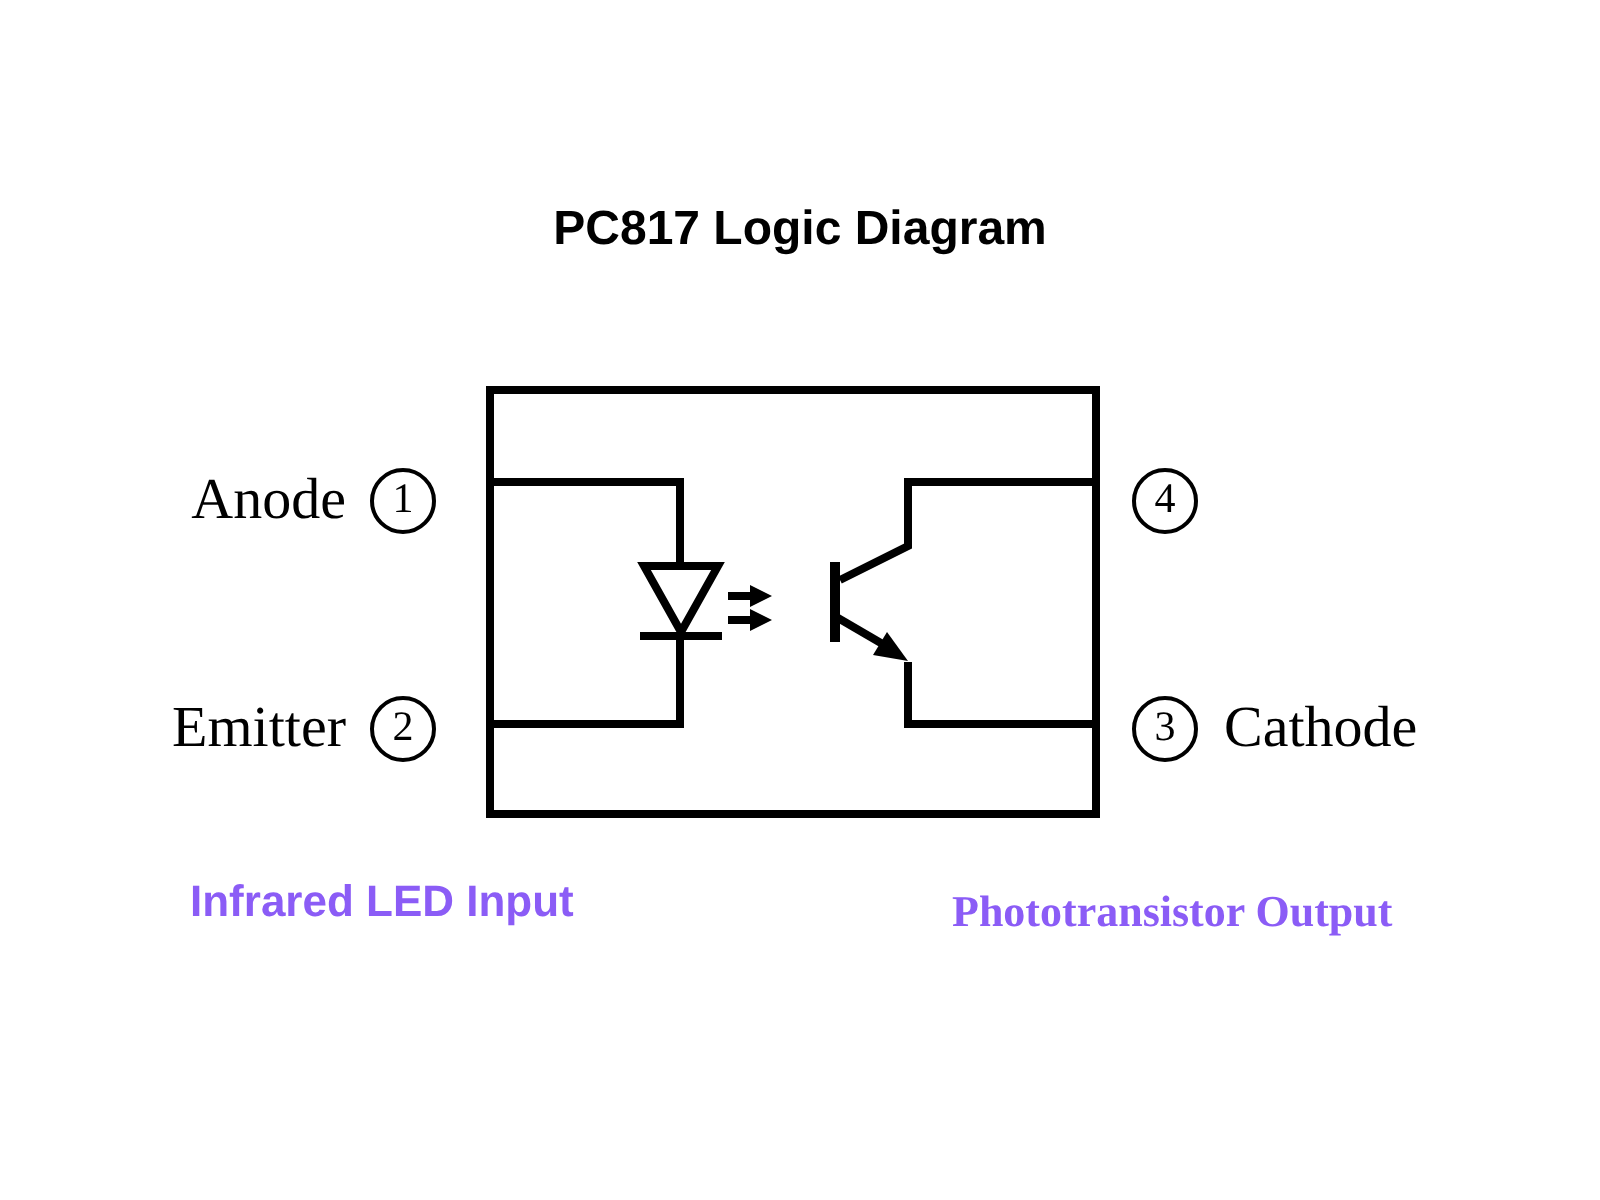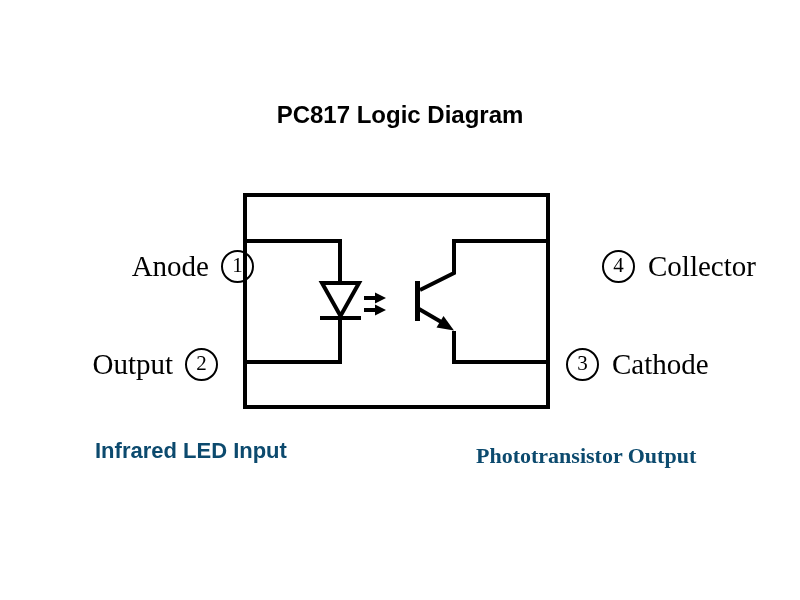--- a/index.html
+++ b/index.html
@@ -42,21 +42,21 @@
   .pin-row.left-side {
     left: 0;
     width: 218px;
     justify-content: flex-end;
     gap: 12px;
   }
   .pin-row.right-side {
     left: 566px;
     gap: 13px;
   }
-  .row-top { top: 247px; margin-left: 36px; }
+  .row-top { top: 231px; }
   .row-bottom { top: 345px; }
   .pin-label {
     font-family: "Liberation Serif", serif;
     font-size: 29px;
     line-height: 1;
     white-space: nowrap;
   }
   .pin-circle {
     box-sizing: border-box;
     width: 33px;
@@ -72,21 +72,21 @@
     font-family: "Liberation Serif", serif;
     font-size: 21px;
     line-height: 1;
     transform: translateY(-1px);
   }
   .caption {
     position: absolute;
     font-family: "Liberation Sans", sans-serif;
     font-size: 22px;
     font-weight: bold;
-    color: #0c4a6e;
+    color: #8b5cf6;
     white-space: nowrap;
   }
   .caption-left  { left: 95px;  top: 438px; }
   .caption-right { left: 476px; top: 443px; font-family: Liberation Serif, serif; }
 </style>
 </head>
 <body>
 
 <div class="page">
 
@@ -129,31 +129,30 @@
   <div class="title">PC817 Logic Diagram</div>
 
   <div class="pin-row left-side row-top">
     <span class="pin-label">Anode</span>
     <span class="pin-circle">
       <span class="digit">1</span>
     </span>
   </div>
 
   <div class="pin-row left-side row-bottom">
-    <span class="pin-label">Output</span>
+    <span class="pin-label">Emitter</span>
     <span class="pin-circle">
       <span class="digit">2</span>
     </span>
   </div>
 
   <div class="pin-row right-side row-top">
     <span class="pin-circle">
       <span class="digit">4</span>
     </span>
-    <span class="pin-label">Collector</span>
   </div>
 
   <div class="pin-row right-side row-bottom">
     <span class="pin-circle">
       <span class="digit">3</span>
     </span>
     <span class="pin-label">Cathode</span>
   </div>
 
   <div class="caption caption-left">Infrared LED Input</div>

